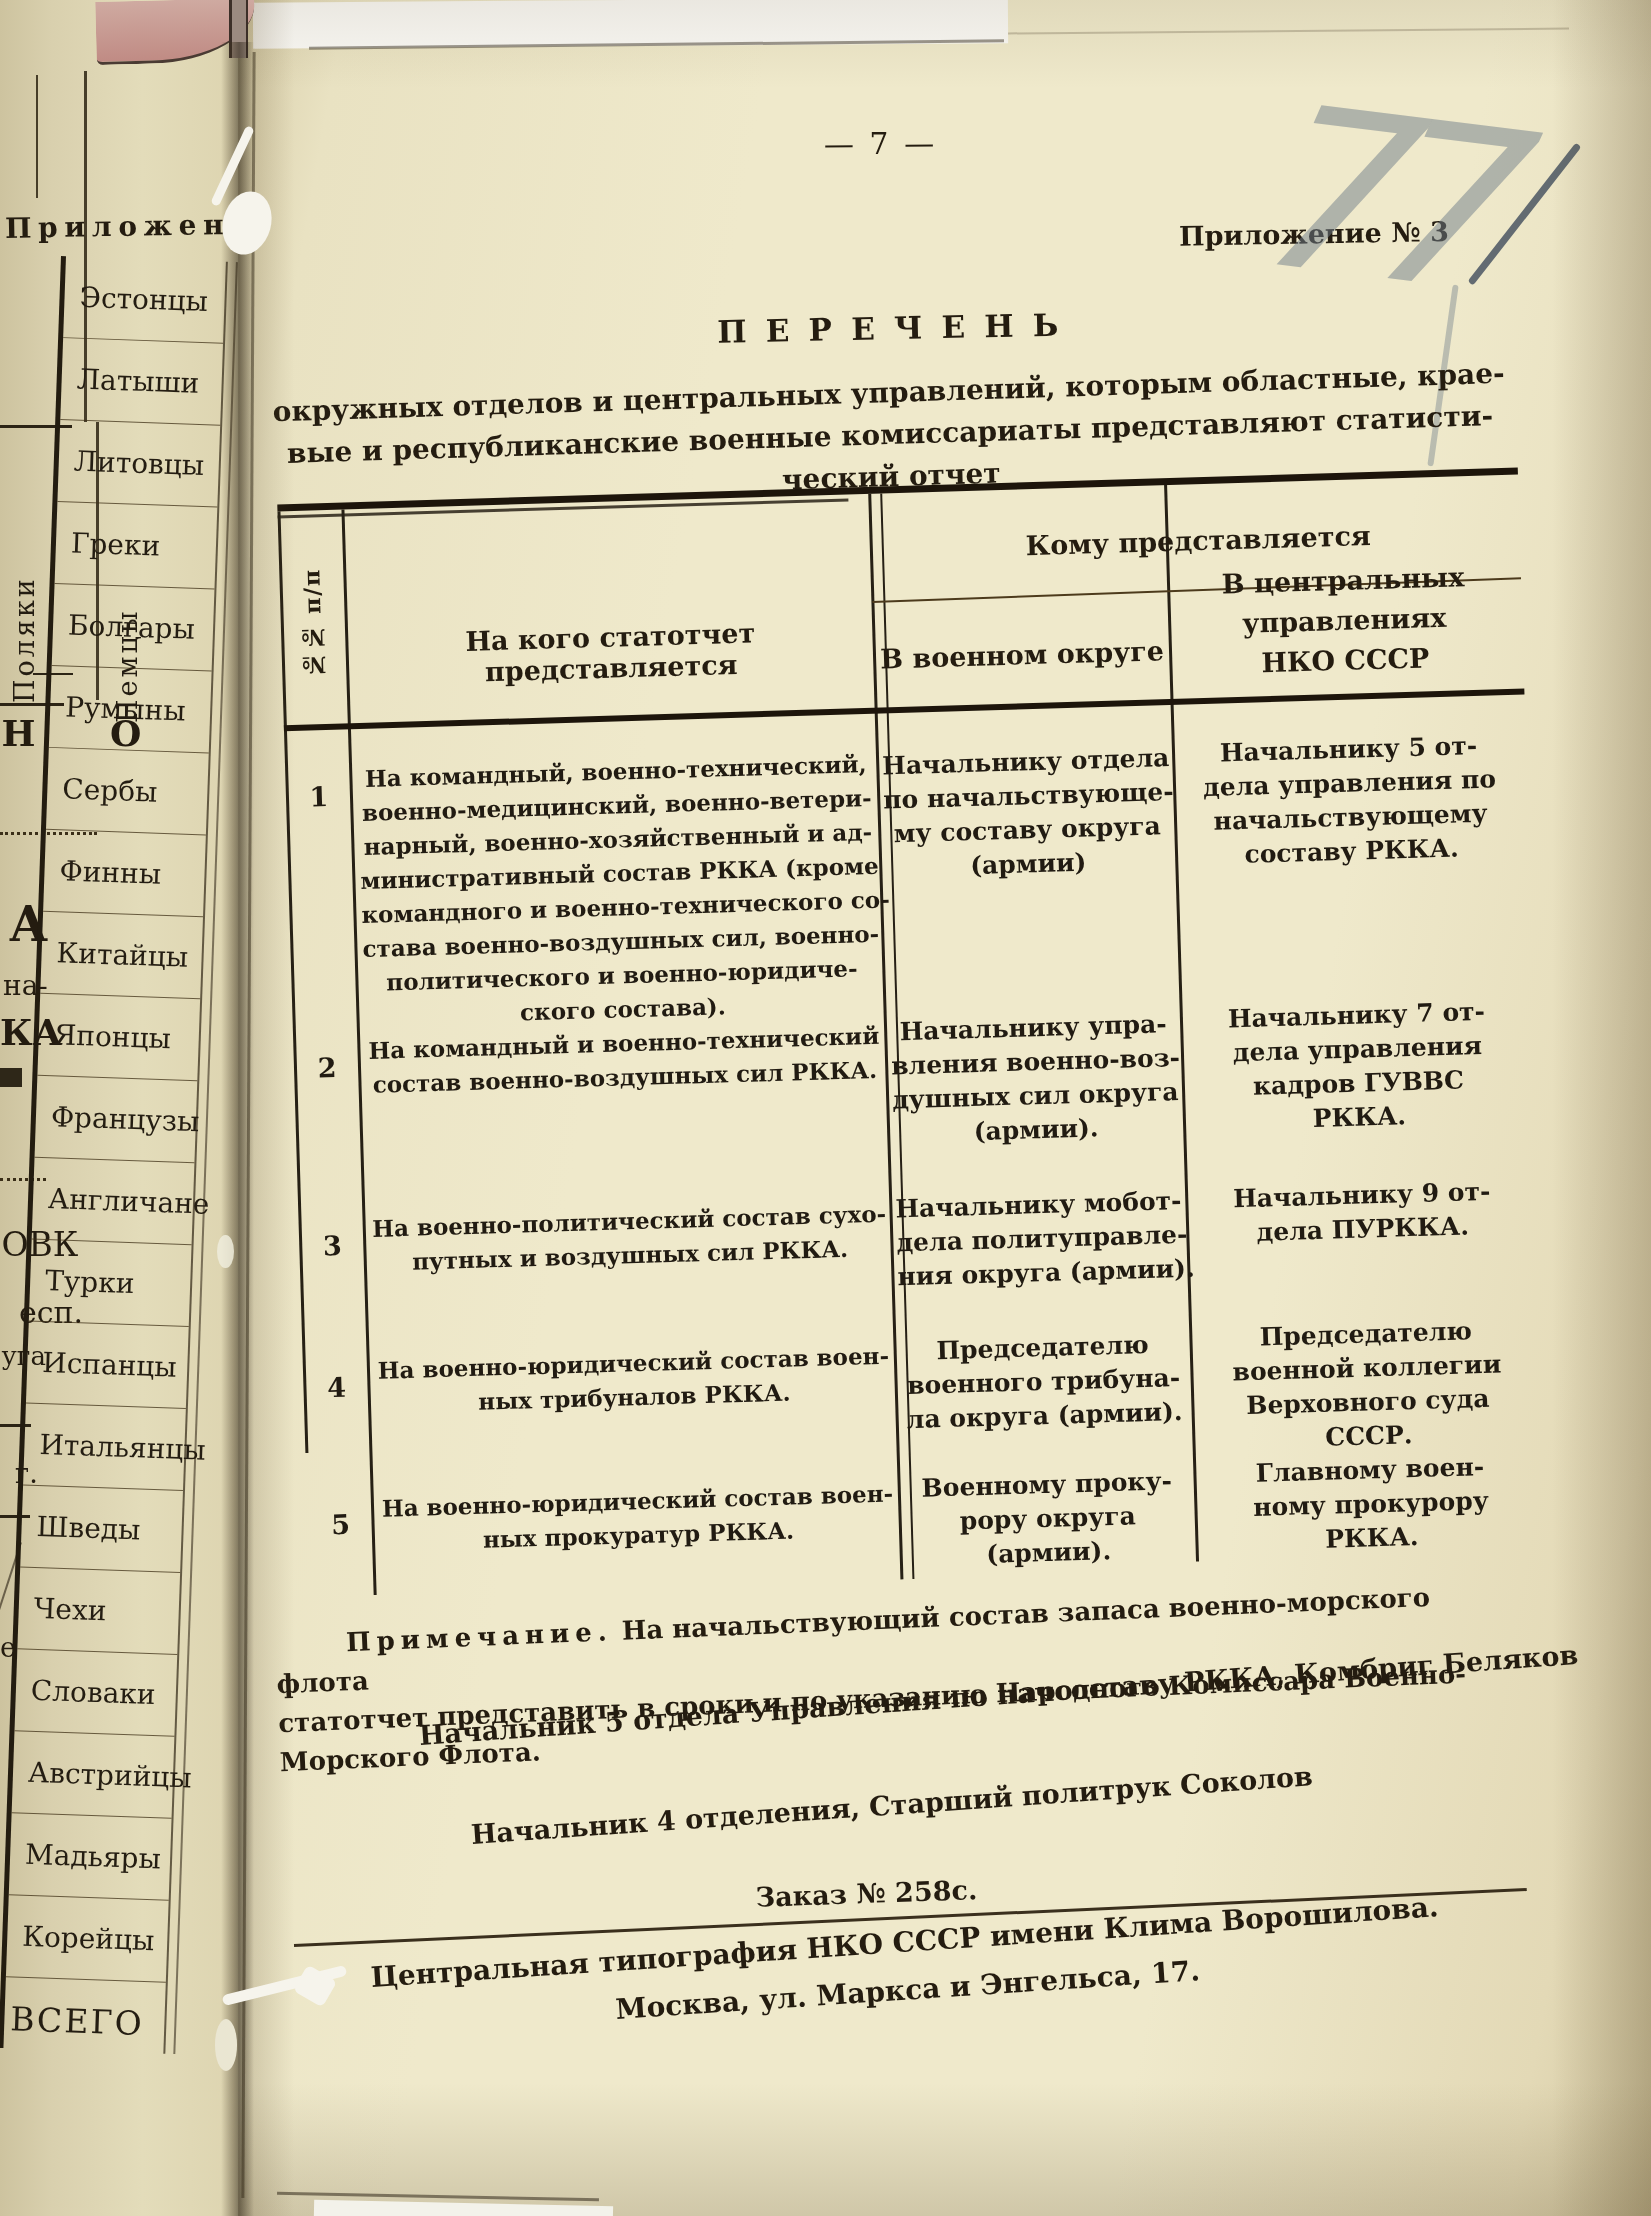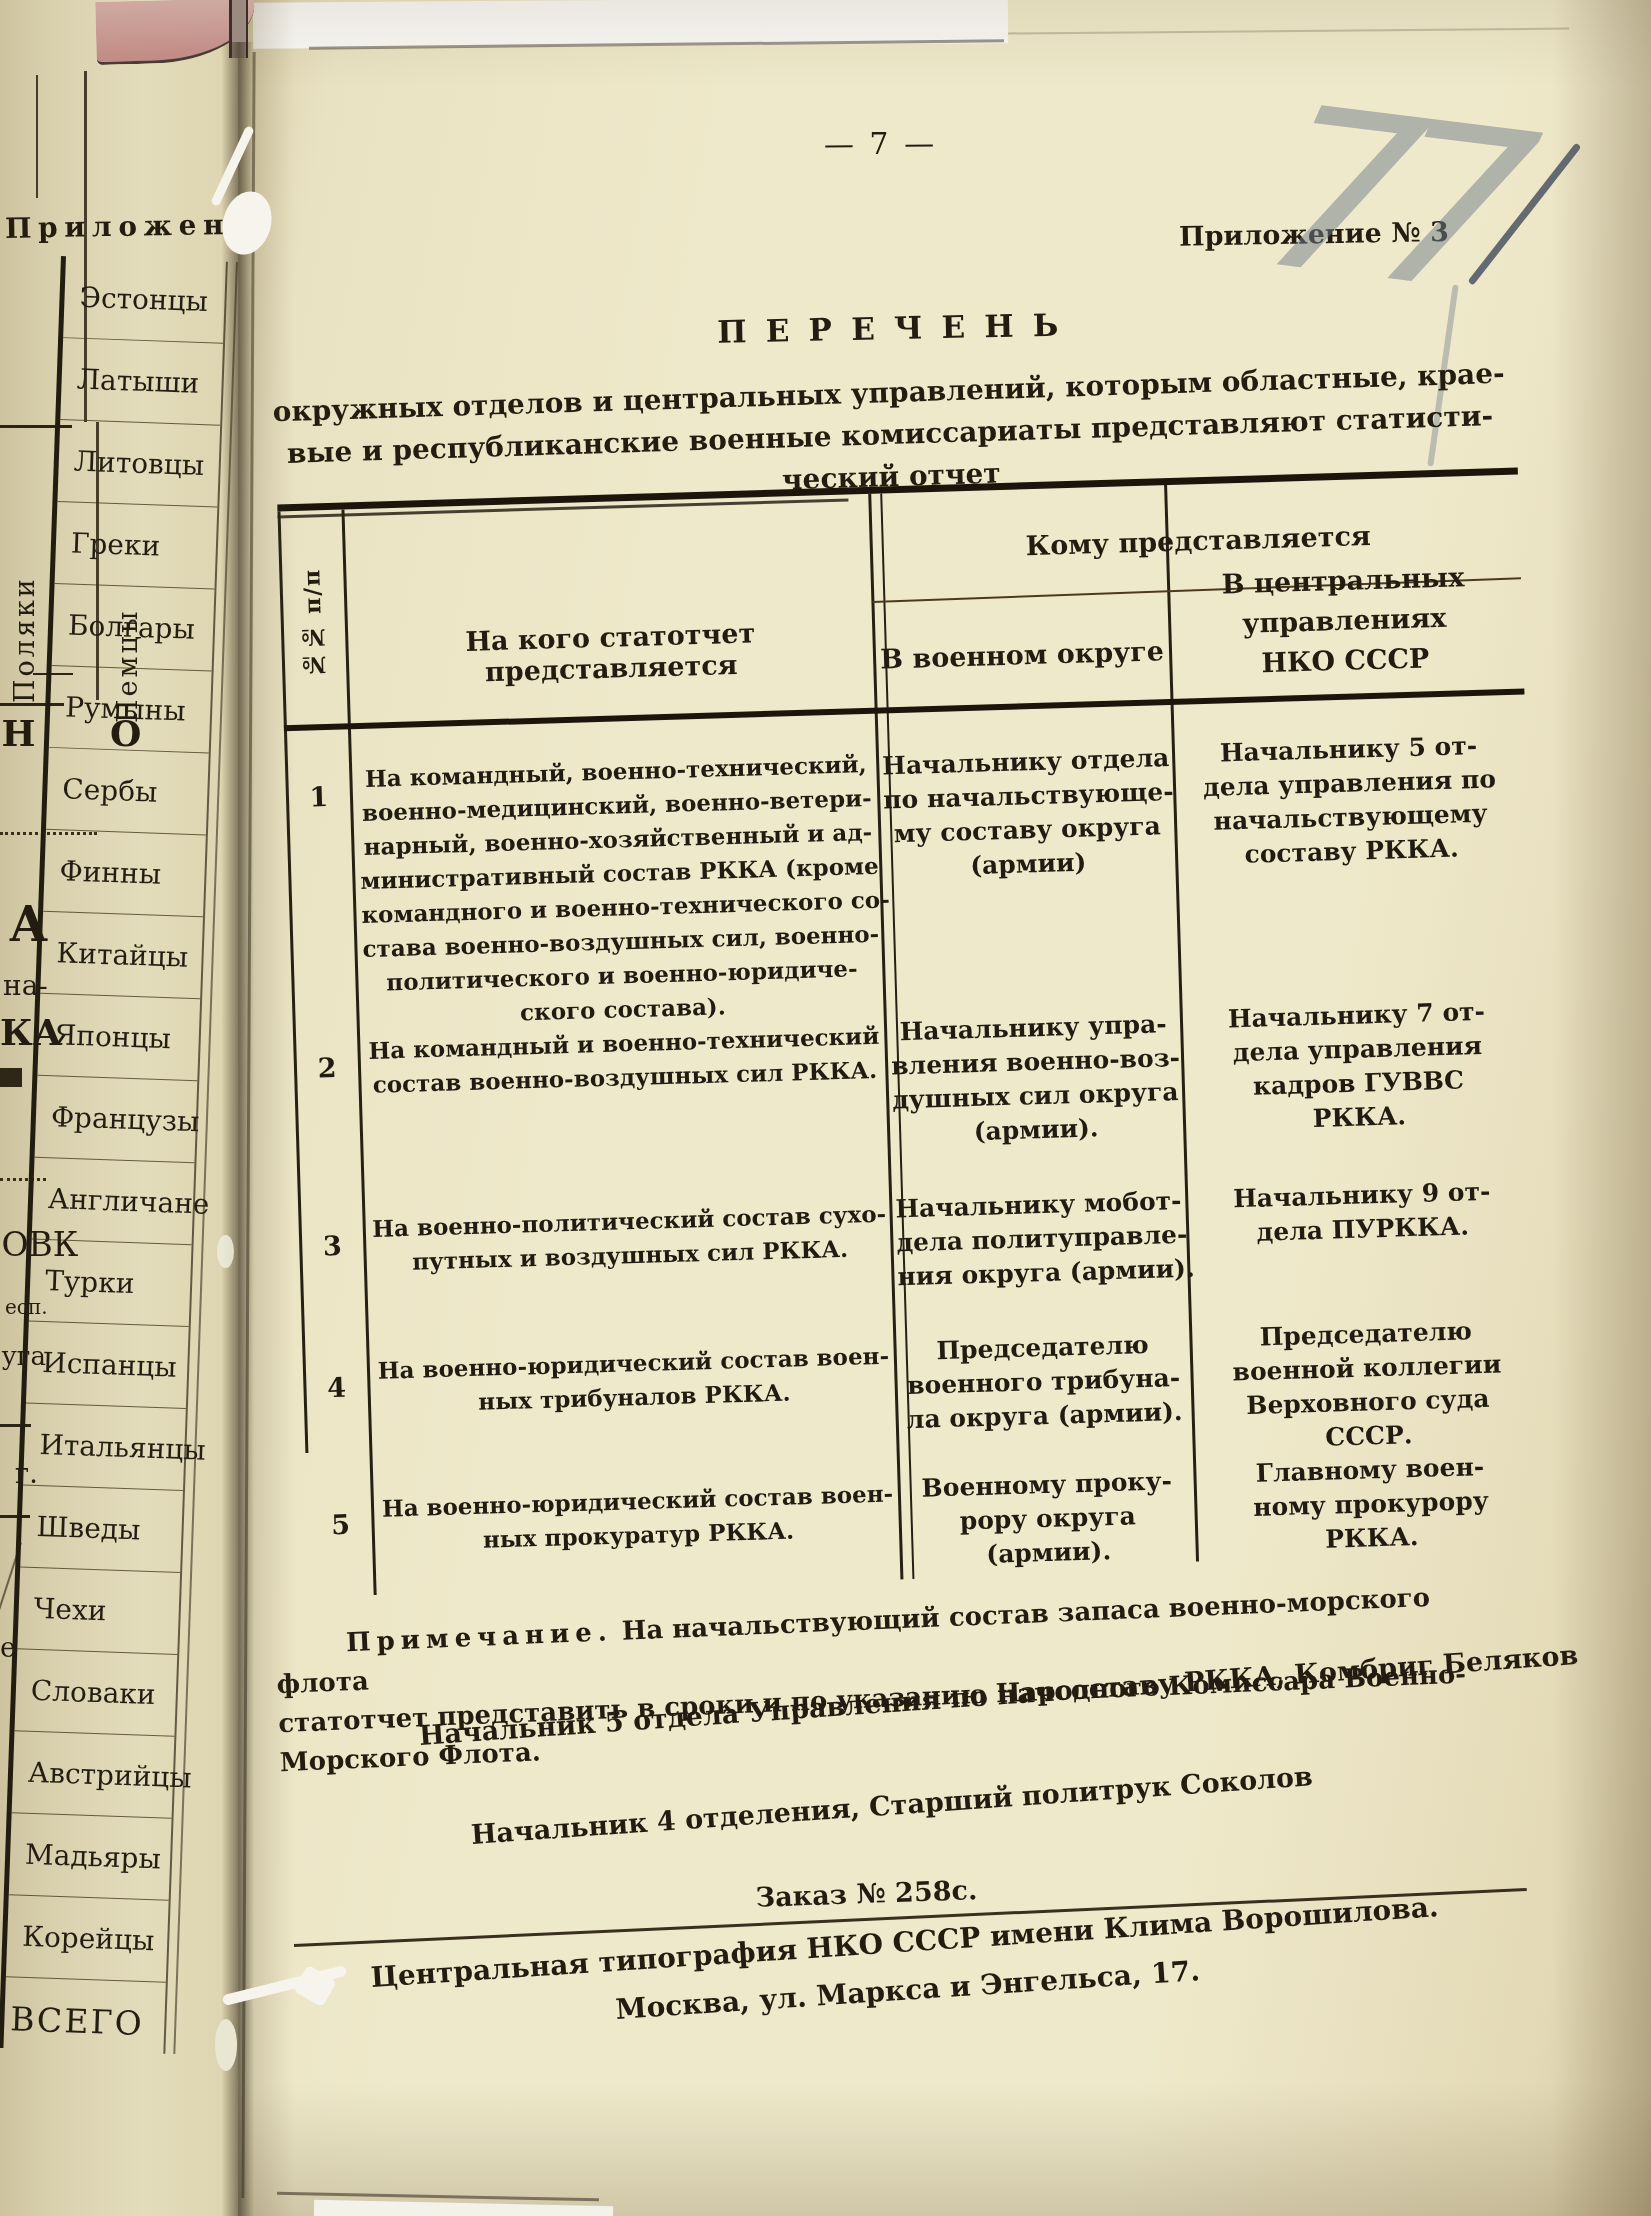--- a/index.html
+++ b/index.html
@@ -32,21 +32,21 @@
   .lp-rot{position:absolute;writing-mode:vertical-rl;transform:rotate(180deg);
     font-size:27px;letter-spacing:3px;color:#241d12;}
   .lp-rot-1{left:9px;top:553px;height:150px;}
   .lp-rot-2{left:112px;top:577px;height:146px;}
   .fr{position:absolute;white-space:nowrap;color:#241c10;}
   .fr-no{left:1.5px;top:712px;font-size:36px;font-weight:bold;letter-spacing:31px;}
   .fr-a{left:9px;top:896px;font-size:48px;font-weight:bold;}
   .fr-na{left:3px;top:969px;font-size:28px;}
   .fr-ka{left:0;top:1011px;font-size:36px;font-weight:bold;}
   .fr-ovk{left:1.5px;top:1225px;font-size:33px;}
-  .fr-esp{left:5px;top:1295px;font-size:20px;}
+  .fr-esp{left:19px;top:1295px;font-size:30px;}
   .fr-uga{left:1.5px;top:1341px;font-size:26px;}
   .fr-g{left:15px;top:1458px;font-size:27px;}
   .fr-e{left:0;top:1632px;font-size:27px;}
   .lp-sq{position:absolute;left:0;top:1068px;width:22.4px;height:19.4px;background:#2e2718;}
   .lp-dash{position:absolute;border-top:3px dotted #3a2e18;}
   .lp-dash-1{left:0;top:832px;width:97px;}
   .lp-dash-2{left:0;top:1178px;width:46px;}
   .nat-list{
     position:absolute;left:61px;top:256px;width:167px;height:1793px;
     transform:rotate(2deg);transform-origin:0 0;

